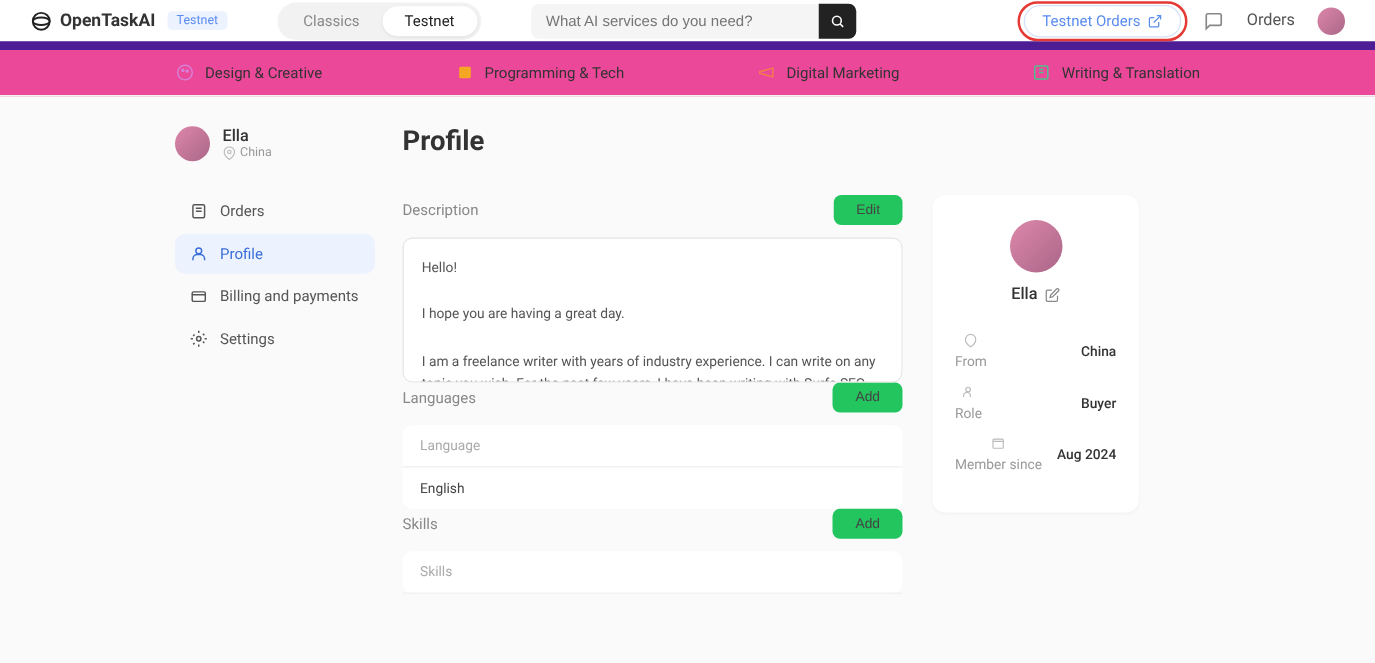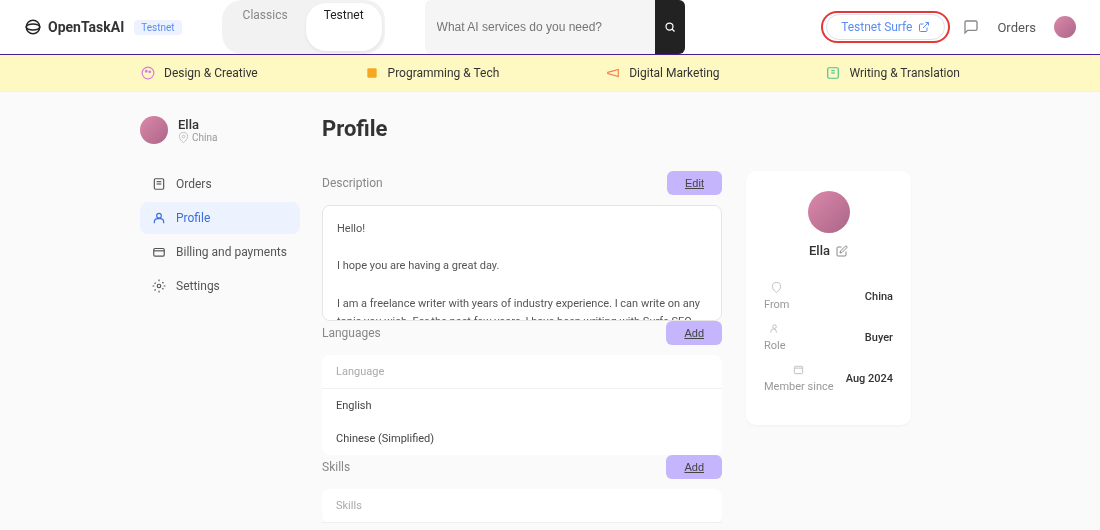--- a/index.html
+++ b/index.html
@@ -1,38 +1,38 @@
 <!DOCTYPE html>
 <html><head>
   <meta charset="utf-8">
   <style>
     * { margin: 0; padding: 0; box-sizing: border-box; }
     body { font-family: -apple-system, BlinkMacSystemFont, "Segoe UI", Roboto, sans-serif; background: #fafafa; color: #333; width: 1100px; height: 530px; overflow: hidden; }
     
     
-    .header { display: flex; padding: 0 24px; height: 55px; background: #fff; border-bottom: 1px solid #4c1d95; }
+    .header { display: flex; align-items: center; padding: 0 24px; height: 40px; background: #fff; border-bottom: 7px solid #4c1d95; }
     .logo-wrap { display: flex; align-items: center; gap: 6px; }
     .logo-icon { width: 18px; height: 18px; }
     .logo-text { font-weight: 700; font-size: 14px; }
     .testnet-badge { background: #ecf2fe; color: #5b8def; font-size: 10px; padding: 2px 7px; border-radius: 4px; margin-left: 4px; }
     .tab-group { display: flex; background: #f2f2f2; border-radius: 20px; padding: 3px; margin-left: 40px; }
     .tab-item { padding: 5px 18px; font-size: 12px; color: #888; border-radius: 20px; cursor: pointer; }
     .tab-item.active { background: #fff; color: #222; box-shadow: 0 1px 3px rgba(0,0,0,0.08); }
     .search-wrap { display: flex; margin-left: 40px; flex: 1; max-width: 260px; }
     .search-input { flex: 1; background: #f5f5f5; border: none; padding: 7px 12px; font-size: 12px; border-radius: 6px 0 0 6px; outline: none; }
     .search-btn { background: #222; color: #fff; border: none; width: 30px; border-radius: 0 6px 6px 0; cursor: pointer; display: flex; align-items: center; justify-content: center; }
     .header-right { display: flex; align-items: center; gap: 18px; margin-left: auto; }
     .faucet-link { display: flex; align-items: center; gap: 6px; color: #5b8def; font-size: 12px; padding: 5px 14px; border: 1px solid #d6e2f8; border-radius: 18px; position: relative; }
     .faucet-highlight { position: absolute; inset: -4px -6px; border: 2.5px solid #e53935; border-radius: 22px; pointer-events: none; }
     .msg-icon { color: #888; cursor: pointer; }
     .orders-link { font-size: 13px; color: #555; cursor: pointer; }
     .avatar { width: 22px; height: 22px; border-radius: 50%; background: linear-gradient(135deg,#d8a,#a68); cursor: pointer; }
 
     
-    .cat-bar { display: flex; justify-content: space-between; padding: 10px 140px; background: #fef9c3; border-bottom: 1px solid #f0f0f0; }
+    .cat-bar { display: flex; justify-content: space-between; padding: 10px 140px; background: #ec4899; border-bottom: 1px solid #f0f0f0; }
     .cat-item { display: flex; align-items: center; gap: 8px; font-size: 12px; cursor: pointer; }
     .cat-icon { width: 16px; height: 16px; display: flex; align-items: center; justify-content: center; }
 
     
     .main { display: flex; padding: 24px 140px 0 140px; gap: 22px; }
     
     
     .sidebar { width: 160px; flex-shrink: 0; }
     .user-head { display: flex; align-items: center; gap: 10px; margin-bottom: 24px; }
     .user-avatar { width: 28px; height: 28px; border-radius: 50%; background: linear-gradient(135deg,#d8a,#a68); }
@@ -45,21 +45,21 @@
     
     .content { flex: 1; }
     .page-title { font-size: 22px; font-weight: 700; margin-bottom: 30px; }
     .content-row { display: flex; gap: 24px; }
     .main-col { flex: 1; max-width: 400px; }
     .side-card { width: 165px; background: #fff; border-radius: 10px; padding: 20px 18px; box-shadow: 0 1px 3px rgba(0,0,0,0.04); align-self: flex-start; }
 
     .section { }
     .sec-head { display: flex; justify-content: space-between; align-items: center; margin-bottom: 10px; }
     .sec-title { font-size: 12px; color: #888; }
-    .sec-btn { background: #c4b5fd; border: none; padding: 6px 18px; font-size: 11px; border-radius: 6px; cursor: pointer; color: #444; text-decoration: underline; }
+    .sec-btn { background: #22c55e; border: none; padding: 6px 18px; font-size: 11px; border-radius: 6px; cursor: pointer; color: #444; }
     .desc-box { background: #fff; border: 1px solid #e5e5e5; border-radius: 8px; padding: 14px; font-size: 11px; line-height: 1.7; color: #555; height: 116px; overflow-y: auto; position: relative; }
     .desc-box::-webkit-scrollbar { width: 5px; }
     .desc-box::-webkit-scrollbar-thumb { background: #ddd; border-radius: 3px; }
     .list-box { background: #fff; border-radius: 8px; }
     .list-header { padding: 10px 14px; font-size: 11px; color: #aaa; border-bottom: 1px solid #f0f0f0; }
     .list-row { padding: 10px 14px; font-size: 11px; color: #444; }
 
     
     .card-avatar { width: 42px; height: 42px; border-radius: 50%; background: linear-gradient(135deg,#d8a,#a68); margin: 0 auto 10px; }
     .card-name { text-align: center; font-size: 13px; font-weight: 500; display: flex; align-items: center; justify-content: center; gap: 6px; margin-bottom: 24px; }
@@ -89,21 +89,21 @@
     <button class="search-btn">
       <svg width="12" height="12" viewBox="0 0 24 24" fill="none" stroke="#fff" stroke-width="2.5">
           <circle cx="11" cy="11" r="7"></circle>
           <line x1="21" y1="21" x2="16" y2="16"></line>
         </svg>
     </button>
   </div>
   <div class="header-right">
     <div class="faucet-link">
       <div class="faucet-highlight"></div>
-      <span>Testnet Surfe</span>
+      <span>Testnet Orders</span>
       <svg width="12" height="12" viewBox="0 0 24 24" fill="none" stroke="#5b8def" stroke-width="2">
           <path d="M18 13v6a2 2 0 0 1-2 2H5a2 2 0 0 1-2-2V8a2 2 0 0 1 2-2h6"></path>
           <polyline points="15 3 21 3 21 9"></polyline>
           <line x1="10" y1="14" x2="21" y2="3"></line>
         </svg>
     </div>
     <svg class="msg-icon" width="16" height="16" viewBox="0 0 24 24" fill="none" stroke="#888" stroke-width="2">
         <path d="M21 15a2 2 0 0 1-2 2H7l-4 4V5a2 2 0 0 1 2-2h14a2 2 0 0 1 2 2z"></path>
       </svg>
     <span class="orders-link">Orders</span>
@@ -215,21 +215,20 @@
         </div>
 
         <div class="section">
           <div class="sec-head">
             <span class="sec-title">Languages</span>
             <button class="sec-btn">Add</button>
           </div>
           <div class="list-box">
             <div class="list-header">Language</div>
             <div class="list-row">English</div>
-            <div class="list-row">Chinese (Simplified)</div>
           </div>
         </div>
 
         <div class="section">
           <div class="sec-head">
             <span class="sec-title">Skills</span>
             <button class="sec-btn">Add</button>
           </div>
           <div class="list-box">
             <div class="list-header">Skills</div>

